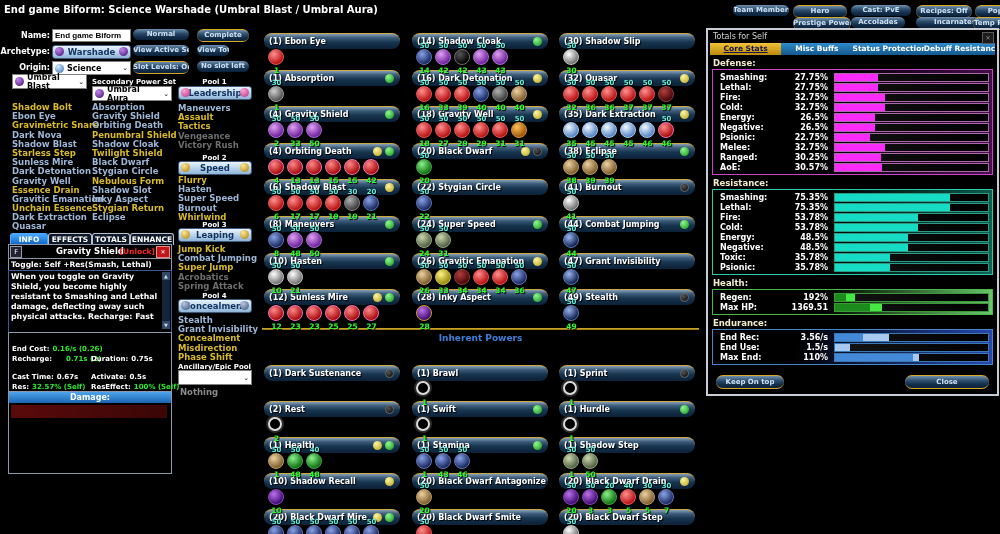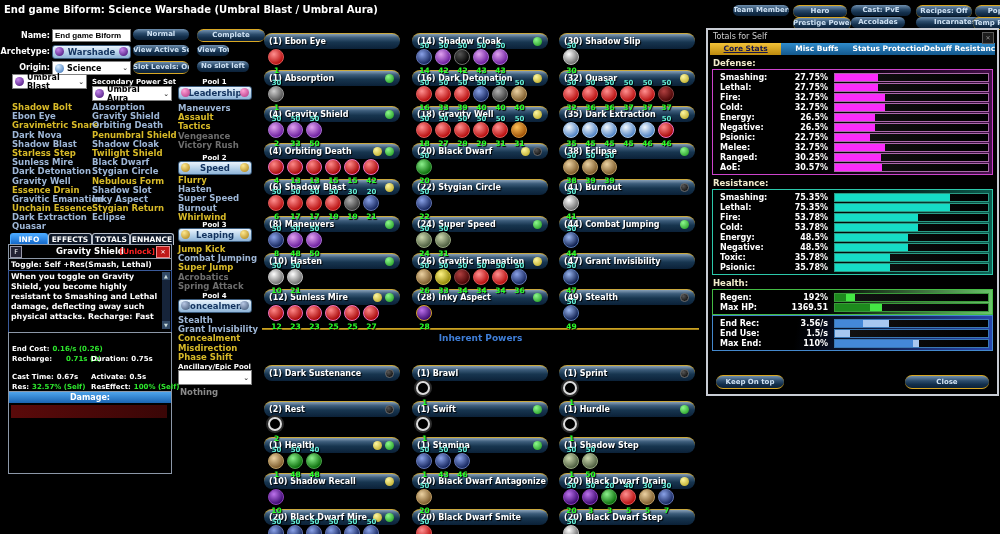--- a/index.html
+++ b/index.html
@@ -93,21 +93,21 @@
       <div class="btn gold" style="left: 975px; top: 5px; width: 54px;">Pop-Up</div>
       <div class="btn gold" style="left: 793px; top: 17px; width: 58px;">Prestige Powers</div>
       <div class="btn" style="left: 851px; top: 17px; width: 54px;">Accolades</div>
       <div class="btn" style="left: 916px; top: 17px; width: 54px; padding-left: 12px;">Incarnates</div>
       <div class="btn gold" style="left: 973px; top: 17px; width: 54px;">Temp Powers</div>
     </div>
 
   <div class="flabel" style="left:0;top:31px">Name:</div>
   <input class="input" style="left: 52px; top: 29px; width: 73px;" value="End game Biform">
   <div class="btn" style="left:133px;top:29px;width:56px">Normal</div>
-  <div class="btn gold" style="left:197px;top:29px;width:68px">Complete</div>
+  <div class="btn gold" style="left:197px;top:29px;width:52px">Complete</div>
 
   <div class="flabel" style="left:0;top:47px">Archetype:</div>
   <div class="pillsel" style="left:52px;top:45px;width:77px;height:12px">
     <span class="orb purple l"></span>
     <span>Warshade</span>
     <span class="orb purple r"></span>
   </div>
   <div class="btn" style="left:133px;top:45px;width:56px">View Active Sets</div>
   <div class="btn" style="left:197px;top:45px;width:32px">View Totals</div>
 
@@ -1279,20 +1279,21 @@
           </div>
           <div class="trow">
             <span class="trl">Max HP:</span>
             <span class="trv">1369.51</span>
             <span class="trk" style="border-color: rgb(58, 154, 58);">
               <span class="f1" style="width: 23%; background: rgb(29, 138, 29);"></span>
               <span class="f2" style="width: 8%; background: rgb(68, 232, 68);"></span>
             </span>
           </div>
         </div>
+        <div class="seclab">Endurance:</div>
         <div class="panel" style="border-color: rgb(68, 136, 204); background: linear-gradient(100deg, rgb(0, 0, 0) 30%, rgb(40, 72, 176));">
           <div class="trow">
             <span class="trl">End Rec:</span>
             <span class="trv">3.56/s</span>
             <span class="trk" style="border-color: rgb(58, 120, 180);">
               <span class="f1" style="width: 18%; background: rgb(68, 136, 216);"></span>
               <span class="f2" style="width: 17%; background: rgb(168, 200, 240);"></span>
             </span>
           </div>
           <div class="trow">

